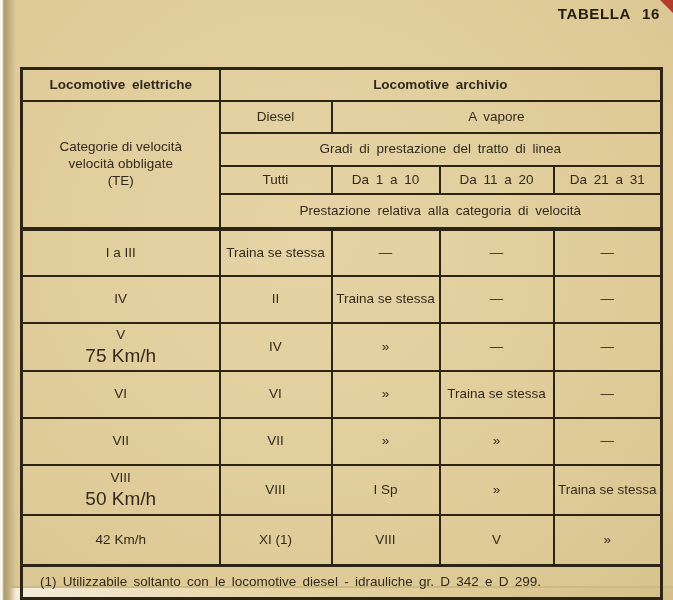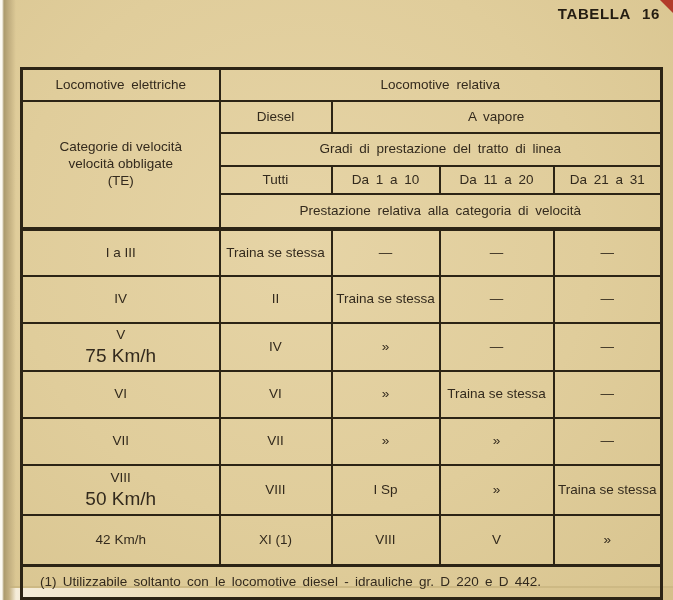--- a/index.html
+++ b/index.html
@@ -51,21 +51,21 @@
     z-index:3;
   }
   table.grid td{
     border:2px solid var(--line);
     text-align:center;vertical-align:middle;
     font-size:13.5px;line-height:1.25;
     padding:0 1px;
     overflow:hidden;
   }
   td.bR3{border-right-width:3px;}
-  tr.rA td{height:30px;}
+  tr.rA td{height:30px;font-weight:bold;}
   tr.rB td{height:30px;margin-left:13px;}
   tr.rC td{height:31px;}
   tr.rD td{height:26px;border-radius:11px;}
   tr.rE td{height:32px;}
   tr.body-row td{border-top-width:2px;}
   tr.body-first td{border-top-width:4px;}
   tr.h44 td{height:44px;}
   tr.h45 td{height:45px;}
   tr.h46 td{height:46px;}
   tr.h48 td{height:48px;}
@@ -101,21 +101,21 @@
     <colgroup>
       <col style="width:198px">
         <col style="width:112px">
         <col style="width:108px">
         <col style="width:114px">
         <col style="width:108px">
     </colgroup>
     <tbody>
       <tr class="rA">
         <td class="bR3 hdr">Locomotive elettriche</td>
-        <td colspan="4" class="hdr">Locomotive relativa</td>
+        <td colspan="4" class="hdr">Locomotive archivio</td>
       </tr>
       <tr class="rB">
         <td rowspan="4" class="bR3 cat-cell">
           <span>Categorie di velocità</span><br>
           <span>velocità obbligate</span><br>
           <span>(TE)</span>
         </td>
         <td class="hdr">Diesel</td>
         <td colspan="3" class="hdr">A vapore</td>
       </tr>
@@ -176,18 +176,18 @@
       </tr>
       <tr class="body-row h48">
         <td class="bR3 cat-col"><span>42 Km/h</span></td>
         <td>XI (1)</td>
         <td>VIII</td>
         <td>V</td>
         <td class="guillemet">»</td>
       </tr>
 
       <tr class="foot-row">
-        <td colspan="5">(1) Utilizzabile soltanto con le locomotive diesel - idrauliche gr. D 220 e D 442.</td>
+        <td colspan="5">(1) Utilizzabile soltanto con le locomotive diesel - idrauliche gr. D 342 e D 299.</td>
       </tr>
     </tbody>
   </table>
 
 </div>
 
 </body></html>

